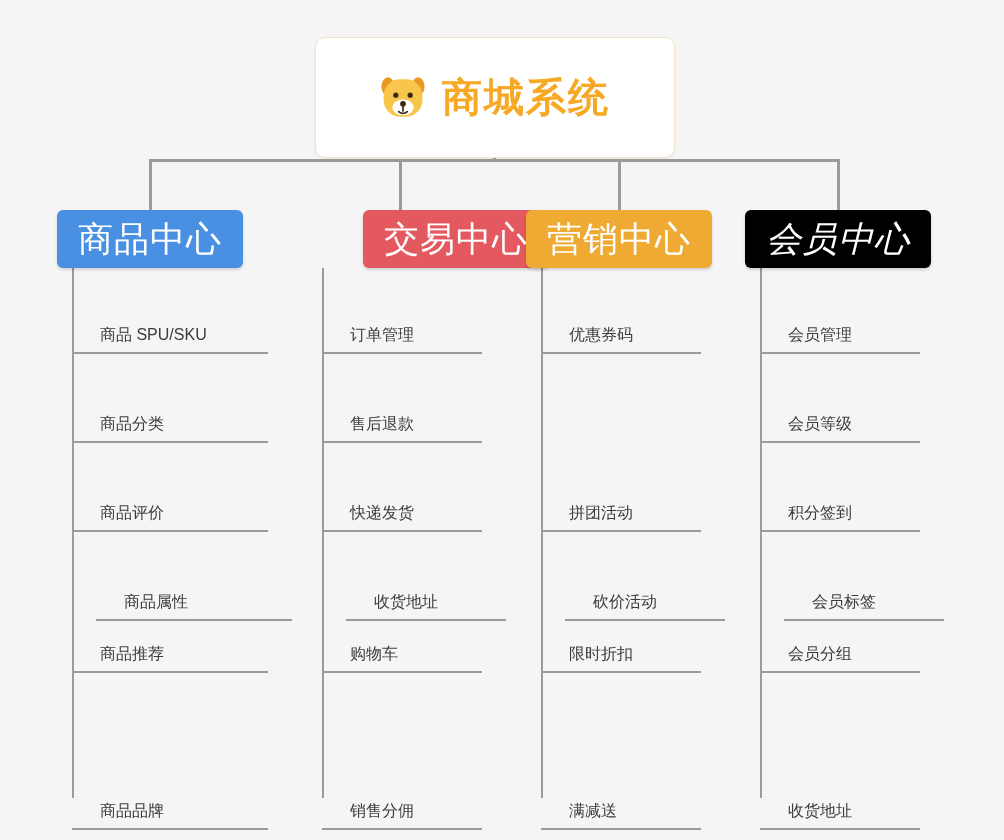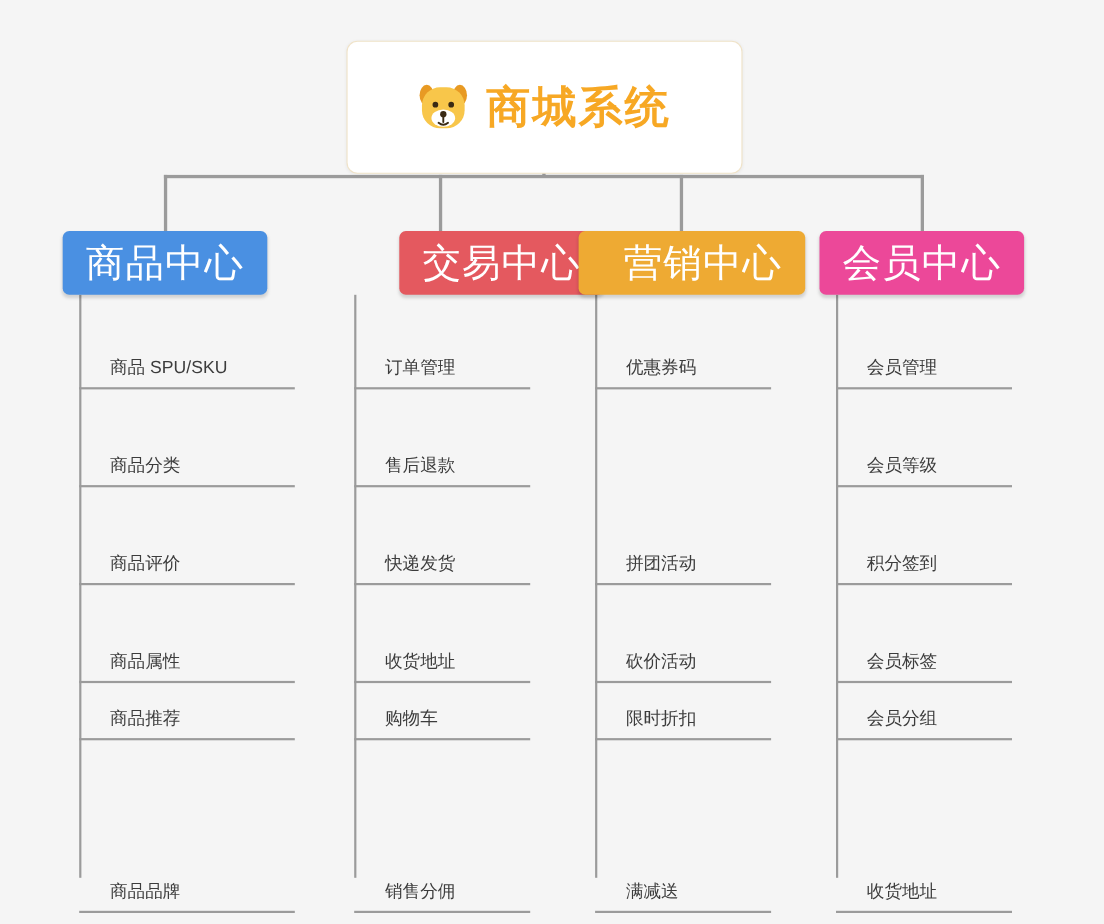--- a/index.html
+++ b/index.html
@@ -56,21 +56,21 @@
     padding-left:28px;
     white-space:nowrap;
   }
   .c0 { left:72px;  width:168px; } 
   .c1 { left:322px; width:132px; } 
   .c2 { left:541px; width:132px; }
   .c3 { left:760px; width:132px; }
   .r0 { top:316px; }
   .r1 { top:405px;padding-left:28px; }
   .r2 { top:494px; }
-  .r3 { top:583px; }
+  .r3 { top:583px;margin-left:24px; }
   .r4 { top:635px; }
   .r5 { top:792px; }
 </style>
 </head>
 <body>
 
 <div class="canvas">
 
   <div class="line" style="left:493px; top:141px; width:3px; height:20px;"></div>
   <div class="line" style="left:149px; top:159px; width:691px; height:3px;"></div>
@@ -99,24 +99,24 @@
     </span>
     <span class="root-title">商城系统</span>
   </div>
 
   <div class="branch-node b0" style="background: rgb(74, 144, 226);">
     <span>商品中心</span>
   </div>
   <div class="branch-node b1" style="background: rgb(228, 89, 95);">
     <span>交易中心</span>
   </div>
-  <div class="branch-node b2" style="background: rgb(238, 170, 51); padding-left: 20px;">
+  <div class="branch-node b2" style="background: rgb(238, 170, 51);">
     <span>营销中心</span>
   </div>
-  <div class="branch-node b3" style="background: #ec4899;">
+  <div class="branch-node b3" style="background: #000000; font-style: italic;">
     <span>会员中心</span>
   </div>
 
   <div class="child c0 r0">商品 SPU/SKU</div>
   <div class="child c0 r1">商品分类</div>
   <div class="child c0 r2">商品评价</div>
   <div class="child c0 r3">商品属性</div>
   <div class="child c0 r4">商品推荐</div>
   <div class="child c0 r5">商品品牌</div>
 

